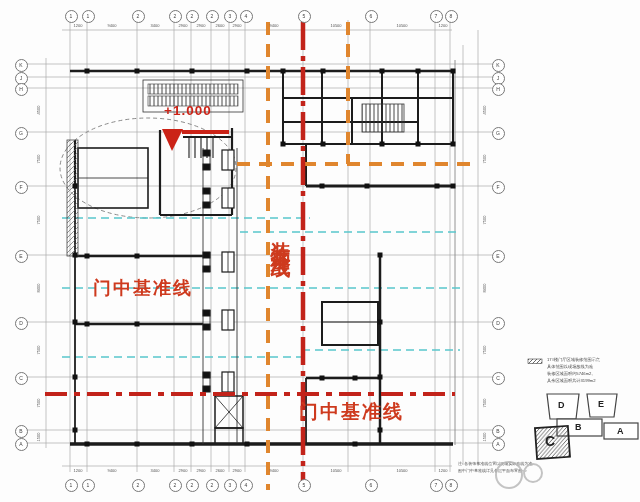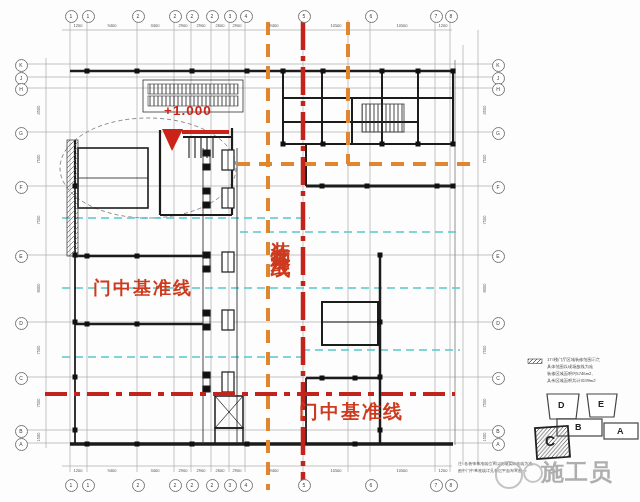--- a/index.html
+++ b/index.html
@@ -182,21 +182,20 @@
   <div class="kp-label" style="left:617px;top:426px">A</div>
   <div class="kp-label" id="kp-c-label" style="left:545px;top:433px">C</div>
 
   <div class="tiny" style="left:458px;top:461px">注: 各装饰基准线位置以现场实际放线为准,</div>
   <div class="tiny" style="left:458px;top:468px">图中门中基准线详见各层平面布置图</div>
 
   <div id="watermark">
     <div class="ring" style="left:2px;top:6px;width:24px;height:24px;"></div>
     <div class="ring" style="left:30px;top:8px;width:16px;height:16px;"></div>
     <div id="wm-tilde">~</div>
-    <div id="wm-text">施工员</div>
   </div>
 
   <div id="overlay">
       <span class="bubble" style="left: 64.5px; top: 9.5px;">1</span>
       <span class="bubble" style="left: 81.5px; top: 9.5px;">1</span>
       <span class="bubble" style="left: 131.5px; top: 9.5px;">2</span>
       <span class="bubble" style="left: 168.5px; top: 9.5px;">2</span>
       <span class="bubble" style="left: 185.5px; top: 9.5px;">2</span>
       <span class="bubble" style="left: 205.5px; top: 9.5px;">2</span>
       <span class="bubble" style="left: 223.5px; top: 9.5px;">3</span>

